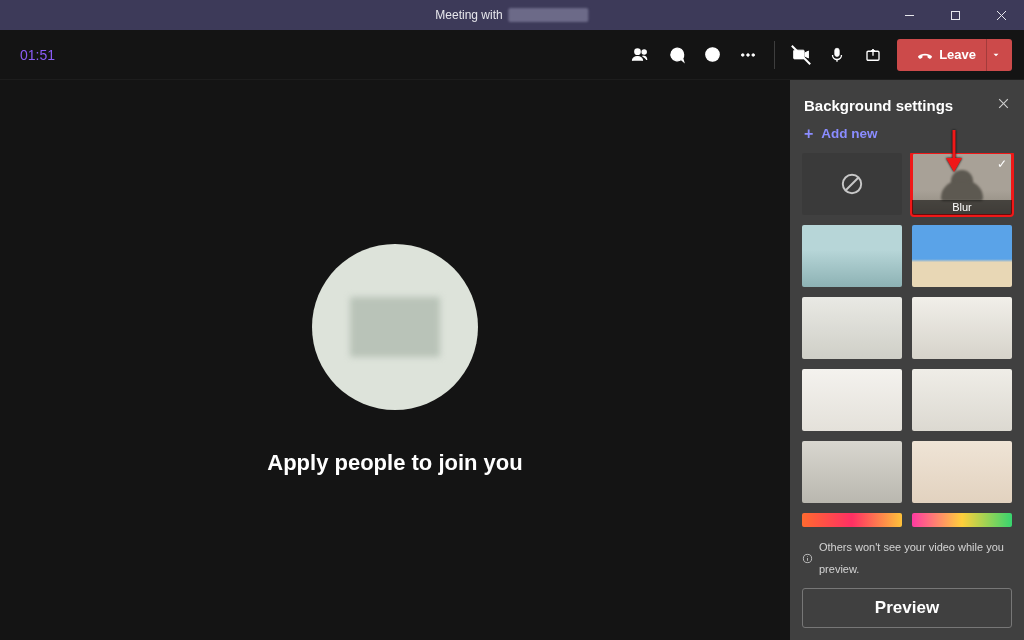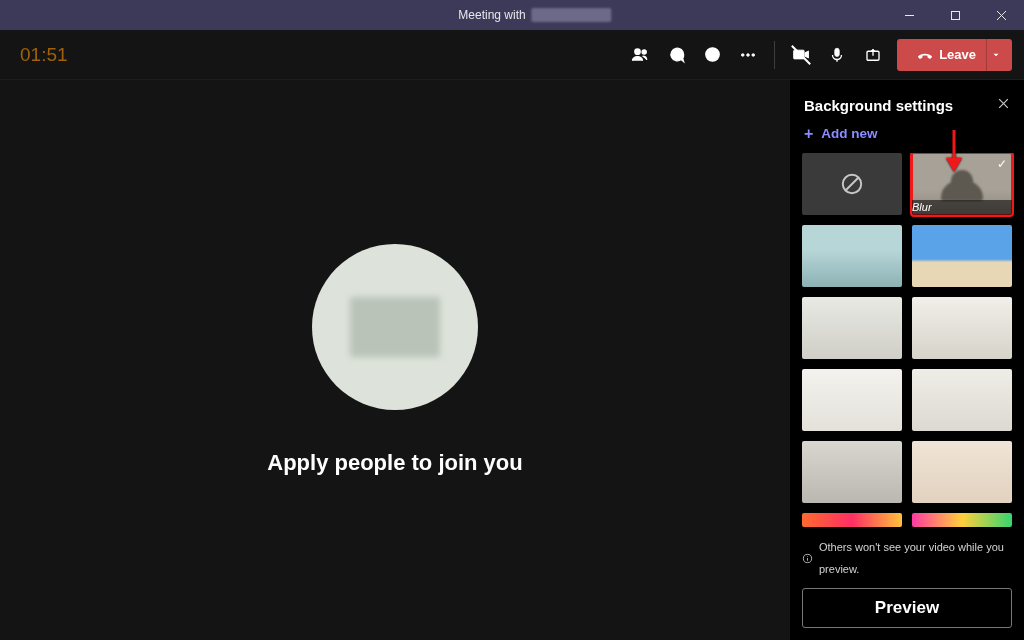--- a/index.html
+++ b/index.html
@@ -1,57 +1,57 @@
 <!DOCTYPE html>
 <html><head>
 <meta charset="utf-8">
 <style>
   * { box-sizing: border-box; margin: 0; padding: 0; font-family: "Segoe UI", Tahoma, sans-serif; }
   html,body { width:1024px; height:640px; background:#000; overflow:hidden; }
 
   
   .titlebar { height:30px; background:#3d3a59; display:flex; align-items:center; position:relative; color:#e7e7ec; font-size:12px; }
-  .titlebar .title { position:absolute; left:50%; transform:translateX(-50%); display:flex; align-items:flex-end; gap:6px;margin-left:23px; }
+  .titlebar .title { position:absolute; left:50%; transform:translateX(-50%); display:flex; align-items:flex-end; gap:6px; }
   .titlebar .title .redact { width:80px; height:14px; background:#6c6a88; filter:blur(1px); border-radius:2px; }
   .winbtns { margin-left:auto; display:flex; }
   .winbtn { width:46px; height:30px; display:flex; align-items:center; justify-content:center; color:#e7e7ec; }
   .winbtn svg { stroke:#e7e7ec; }
 
   
   .toolbar { height:50px; background:#141414; display:flex; align-items:center; padding:0 12px 0 20px; color:#fff; font-size:13px; border-bottom:1px solid rgba(255,255,255,.04); }
-  .toolbar .time { font-size:19px; color:#a16207; }
+  .toolbar .time { font-size:14px; color:#8b5cf6; }
   .toolbar .spacer { flex:1; }
   .tbtn { width:36px; height:36px; display:flex; align-items:center; justify-content:center; border-radius:4px; color:#fff; position:relative; }
   .tbtn svg { fill:#fff; stroke:#fff; }
   .tb-sep { width:1px; height:28px; background:rgba(255,255,255,.18); margin:0 8px; }
   .leave { height:32px; background:#cc4a4a; border-radius:3px; display:flex; align-items:center; gap:6px; padding:0 8px 0 20px; color:#fff; font-size:13px; font-weight:600; margin-left:6px; }
   .leave .chev { width:18px; display:flex; align-items:center; justify-content:center; border-left:1px solid rgba(0,0,0,.2); height:100%; margin-left:4px; }
   .leave svg { fill:#fff; }
 
   
   .body { height:560px; display:flex; background:#141414; }
 
   
   .stage { flex:1; background:#141414; display:flex; flex-direction:column; align-items:center; justify-content:center; }
   .avatar { width:166px; height:166px; border-radius:50%; background:#dde3da; display:flex; align-items:center; justify-content:center; margin-bottom:40px; }
   .avatar .ph { width:90px; height:60px; background:#b9c3b8; filter:blur(3px); border-radius:2px; }
   .invite { color:#fff; font-size:22px; font-weight:700; }
 
   
-  .panel { width:234px; background:#000000; border-left:0; display:flex; flex-direction:column; color:#fff; }
+  .panel { width:234px; background:#404040; border-left:0; display:flex; flex-direction:column; color:#fff; }
   .phead { display:flex; align-items:center; justify-content:space-between; padding:16px 14px 6px 14px; }
   .phead h2 { font-size:15px; font-weight:700; }
   .phead .close { color:#cfcfcf; }
   .addnew { display:flex; align-items:center; gap:8px; color:#8a8cff; font-size:13.5px; padding:6px 14px 12px 14px; font-weight:600; }
   .addnew .plus { font-size:16px; line-height:14px; }
 
   .grid { flex:1; overflow:hidden; padding:0 12px; display:grid; grid-template-columns:1fr 1fr; gap:10px; align-content:start; position:relative; }
   .tile { height:62px; border-radius:2px; background:#2f2f2f; display:flex; align-items:center; justify-content:center; position:relative; overflow:hidden; }
   .tile.none { background:#3a3a3a; }
-  .tile .lbl { position:absolute; bottom:0; left:0; right:0; background:rgba(0,0,0,.55); color:#fff; font-size:11px; padding:1px 0 2px;font-style:italic; }
+  .tile .lbl { position:absolute; bottom:0; left:0; right:0; background:rgba(0,0,0,.55); color:#fff; font-size:11px; text-align:center; padding:1px 0 2px; }
   .tile .chk { position:absolute; top:4px; right:5px; color:#fff; font-size:12px; }
   .tile.sel { outline:3px solid #f01818; outline-offset:-1px; }
 
   
   .bg-office1 { background:linear-gradient(#b7d6d8 40%, #8db2b4); }
   .bg-beach   { background:linear-gradient(#5aa3e8 55%, #e8d7b5 60%); }
   .bg-room1   { background:linear-gradient(#e9e9e4, #cfcfc7); }
   .bg-room2   { background:linear-gradient(#f1efe9, #d6d3ca); }
   .bg-room3   { background:linear-gradient(#f4f2ee, #e4e1da); }
   .bg-room4   { background:linear-gradient(#efede7, #dcd9d1); }

